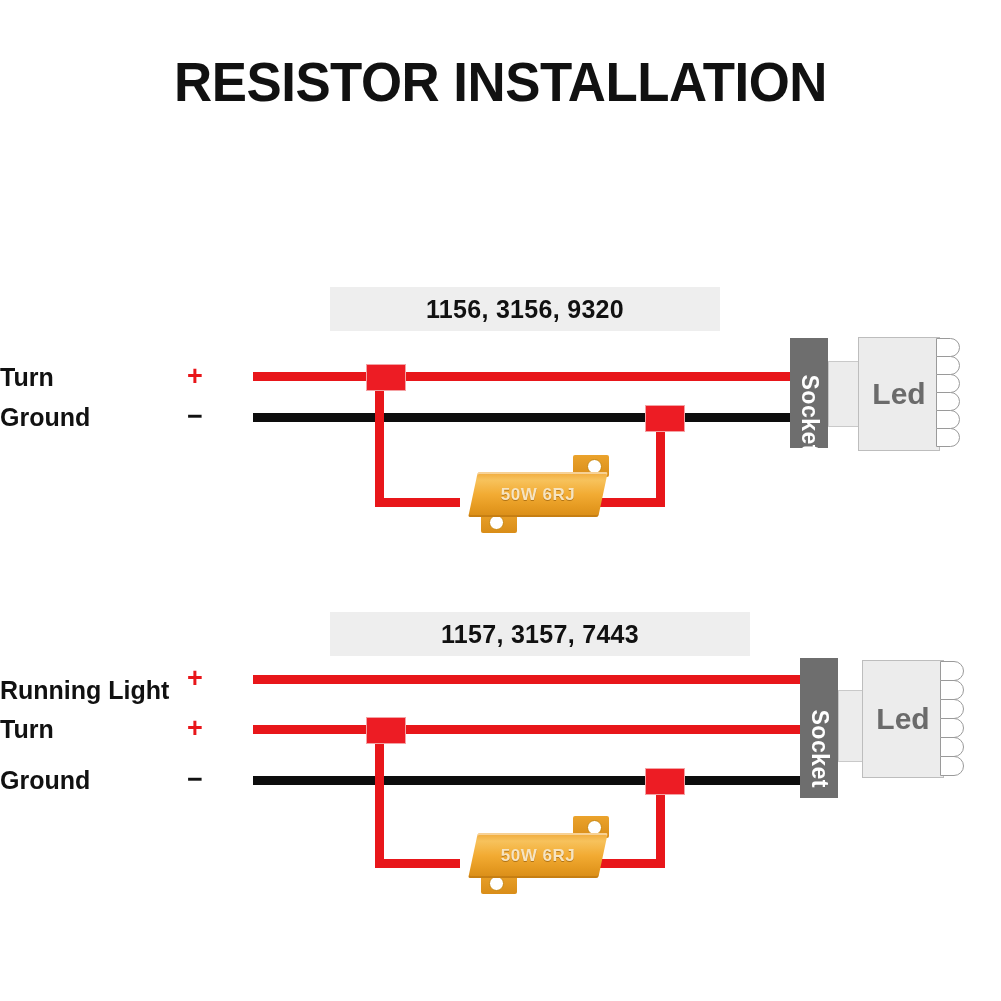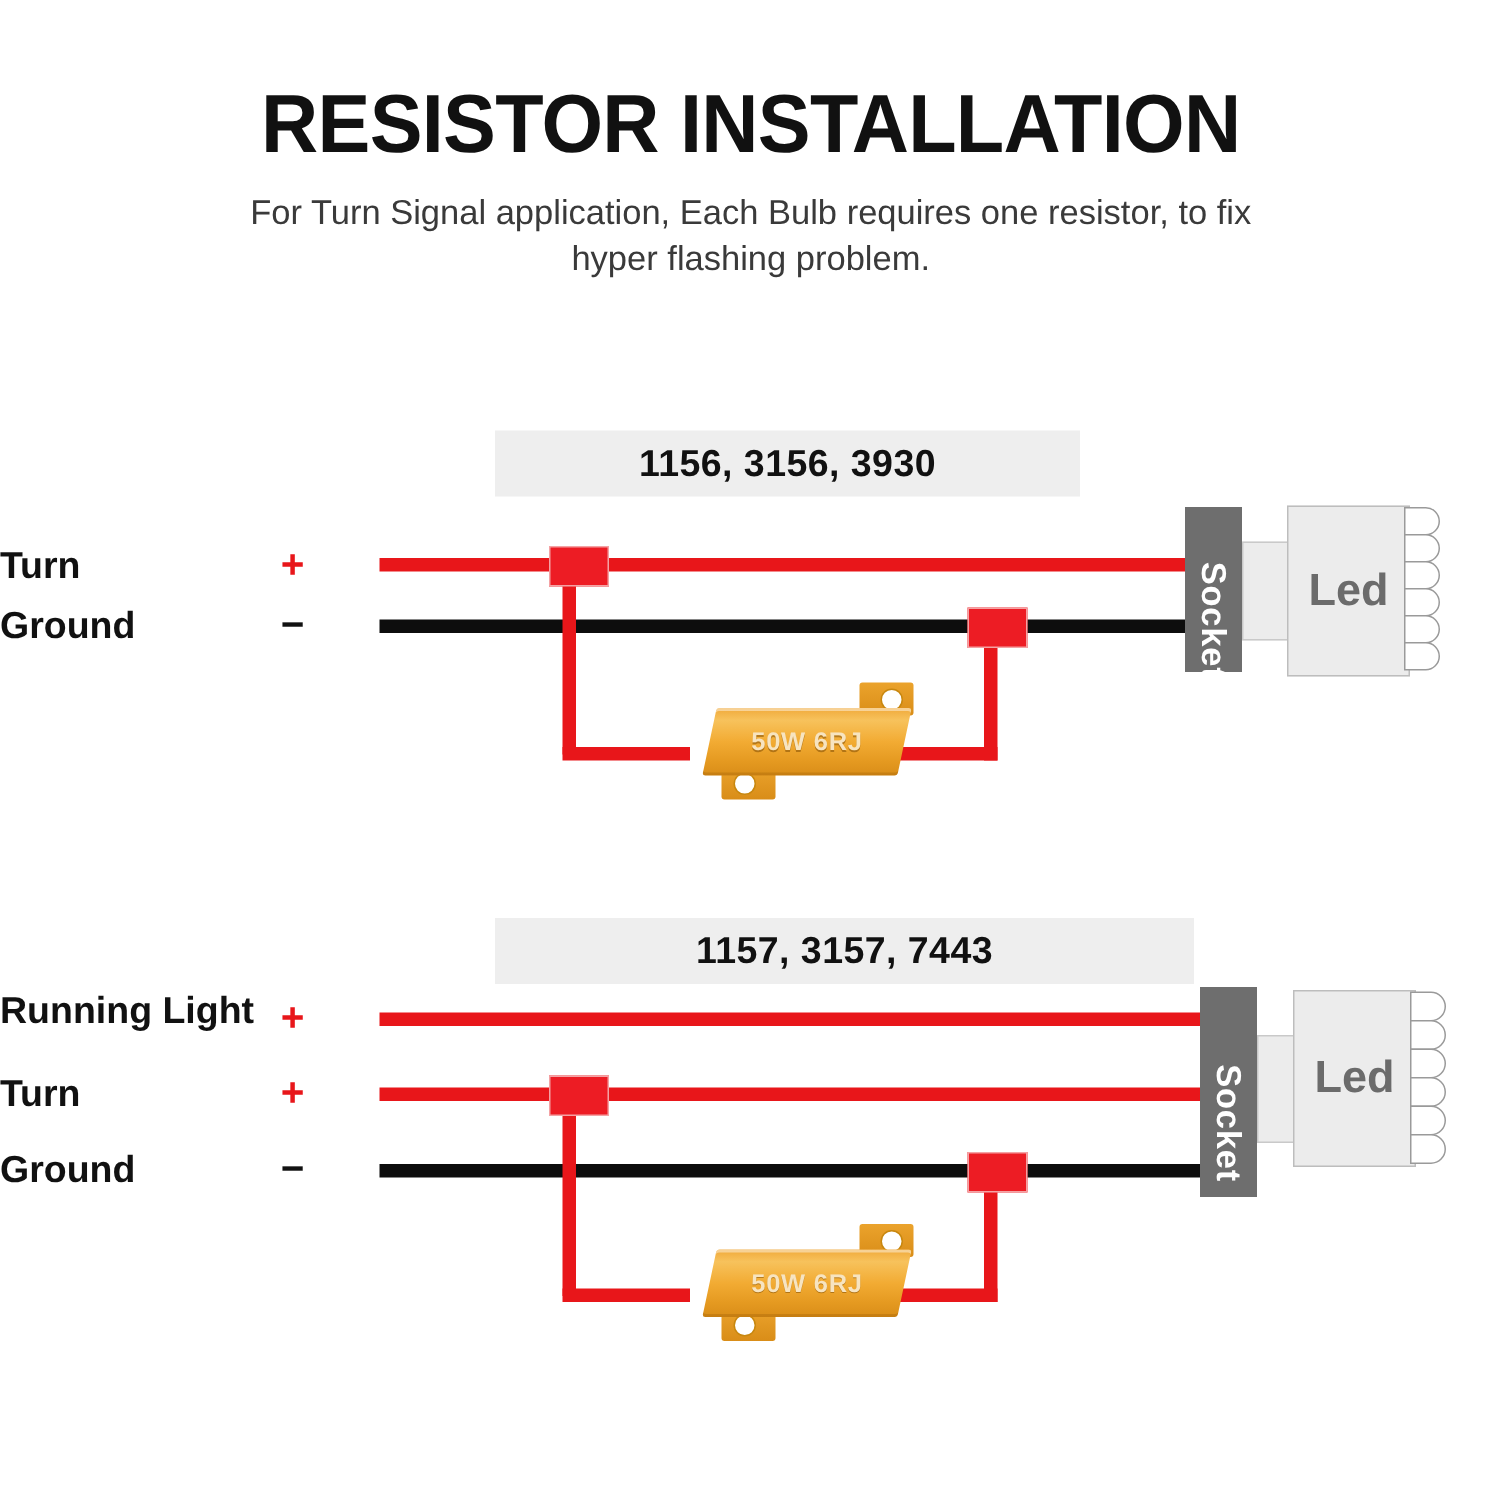--- a/index.html
+++ b/index.html
@@ -48,21 +48,21 @@
     position: absolute;
     background: #eeeeee;
     text-align: center;
     font-size: 25px;
     font-weight: bold;
     color: #111111;
     letter-spacing: 0.3px;
     line-height: 44px;
   }
   #d1-chip { left: 330px; top: 12px; width: 390px; height: 44px; }
-  #d2-chip { left: 330px; top: 12px; width: 466px; height: 44px; }
+  #d2-chip { left: 330px; top: 12px; width: 420px; height: 44px; }
 
   
   .term-label {
     position: absolute;
     text-align: left;
     font-size: 25px;
     font-weight: bold;
     color: #111111;
     white-space: nowrap;
   }
@@ -176,26 +176,25 @@
     border-radius: 0 11px 11px 0;
   }
 </style>
 </head>
 <body>
 
 <div class="page">
 
   <div class="header">
     <h1 class="title">RESISTOR INSTALLATION</h1>
-    <p class="subtitle">For Turn Signal application, Each Bulb requires one resistor, to fix hyper flashing problem.</p>
   </div>
 
   <div class="diagram" id="diagram-1">
 
-    <div class="chip" id="d1-chip">1156, 3156, 3930</div>
+    <div class="chip" id="d1-chip">1156, 3156, 9320</div>
 
     <div class="term-label" style="left:0px; top:88px; width:175px;">Turn</div>
     <div class="term-sign sign-plus" style="left:180px; top:86px;">+</div>
 
     <div class="term-label" style="left:0px; top:128px; width:175px;">Ground</div>
     <div class="term-sign sign-minus" style="left:180px; top:126px;">−</div>
 
     <div class="wire-h wire-red" style="left:253px; top:97px; width:537px; height:9px;"></div>
     <div class="wire-h wire-black" style="left:253px; top:138px; width:537px; height:9px;"></div>
 
@@ -236,21 +235,21 @@
     <div class="led-lobe" style="left:936px; top:99px; width:22px; height:17px;"></div>
     <div class="led-lobe" style="left:936px; top:117px; width:22px; height:17px;"></div>
     <div class="led-lobe" style="left:936px; top:135px; width:22px; height:17px;"></div>
     <div class="led-lobe" style="left:936px; top:153px; width:22px; height:17px;"></div>
   </div>
 
   <div class="diagram" id="diagram-2">
 
     <div class="chip" id="d2-chip">1157, 3157, 7443</div>
 
-    <div class="term-label" style="left:0px; top:60px; width:175px;">Running Light</div>
+    <div class="term-label" style="left:0px; top:76px; width:175px;">Running Light</div>
     <div class="term-sign sign-plus" style="left:180px; top:63px;">+</div>
 
     <div class="term-label" style="left:0px; top:115px; width:175px;">Turn</div>
     <div class="term-sign sign-plus" style="left:180px; top:113px;">+</div>
 
     <div class="term-label" style="left:0px; top:166px; width:175px;">Ground</div>
     <div class="term-sign sign-minus" style="left:180px; top:164px;">−</div>
 
     <div class="wire-h wire-red" style="left:253px; top:75px; width:547px; height:9px;"></div>
     <div class="wire-h wire-red" style="left:253px; top:125px; width:547px; height:9px;"></div>

